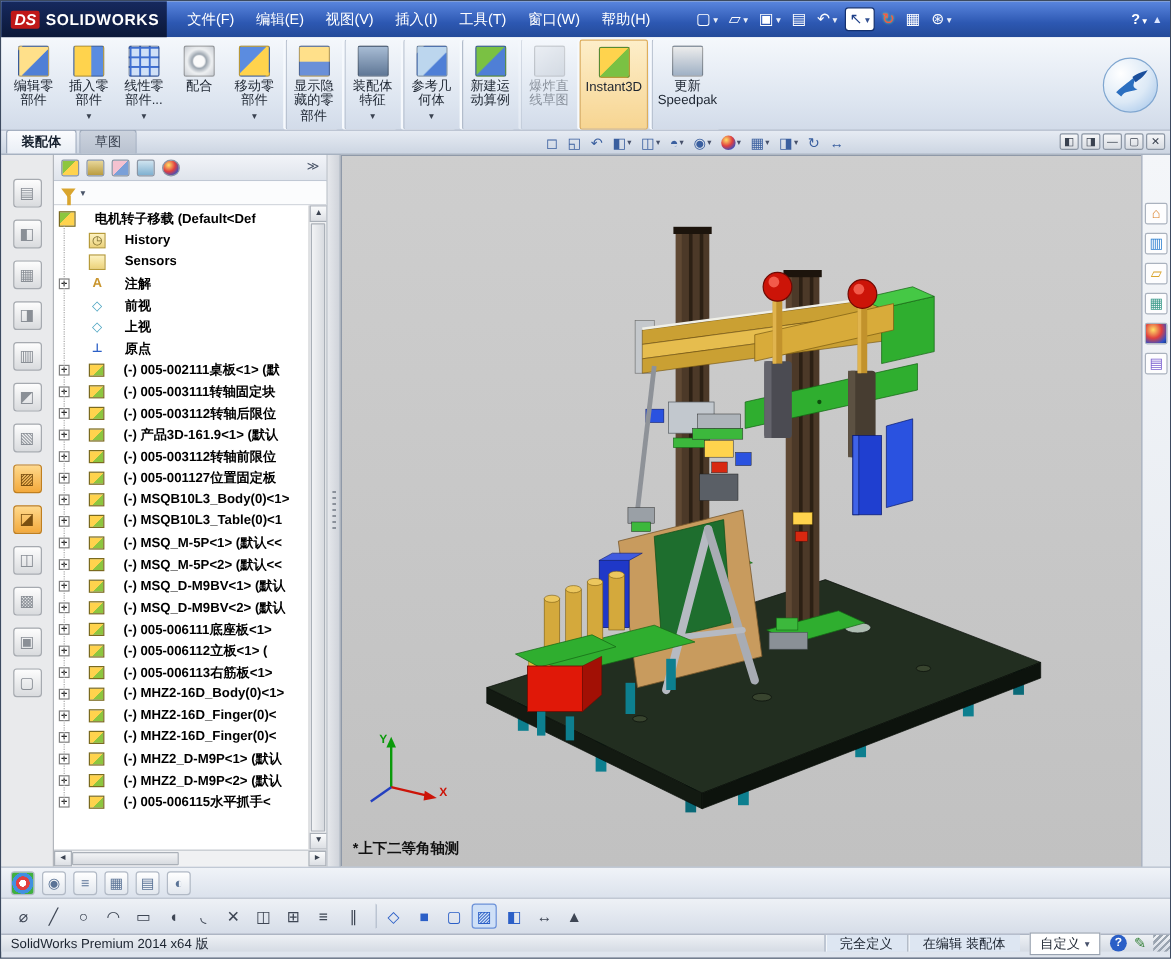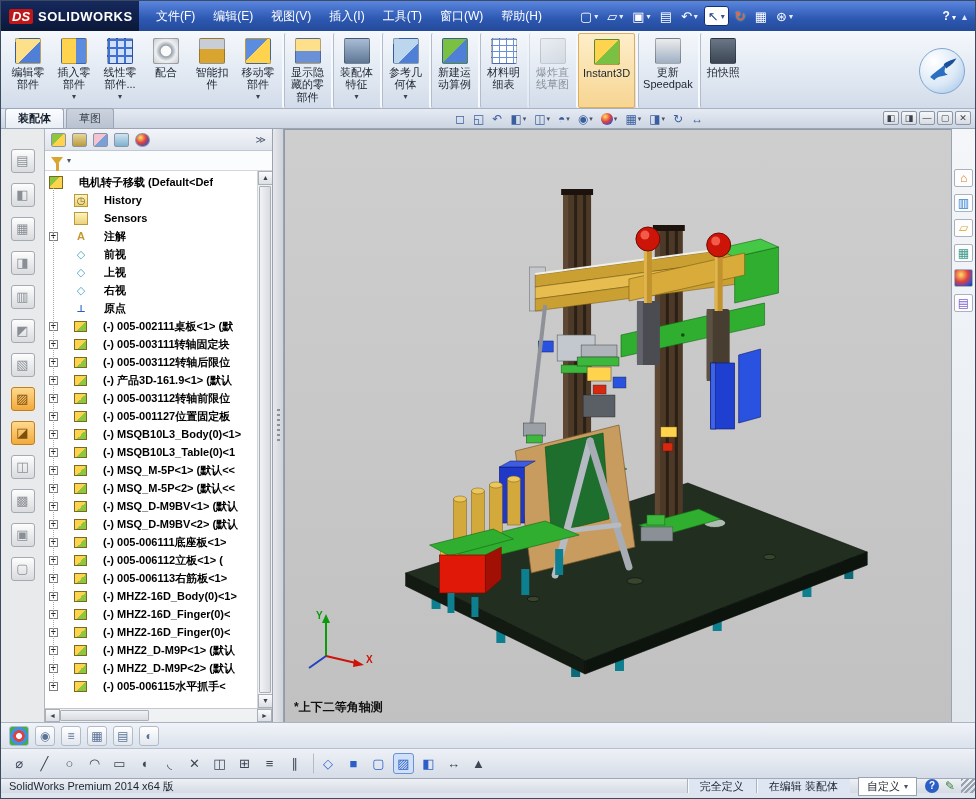--- a/index.html
+++ b/index.html
@@ -219,25 +219,20 @@
       </div>
       <div class="rbtn arr">
         <span class="ricon ri-pattern"></span>
         <span class="rlabel">线性零
 部件...</span>
       </div>
       <div class="rbtn">
         <span class="ricon ri-mate"></span>
         <span class="rlabel">配合</span>
       </div>
-      <div class="rbtn">
-        <span class="ricon ri-fastener"></span>
-        <span class="rlabel">智能扣
-件</span>
-      </div>
       <div class="rbtn arr">
         <span class="ricon ri-move"></span>
         <span class="rlabel">移动零
 部件</span>
       </div>
       <div class="rbtn sep-before">
         <span class="ricon ri-showhidden"></span>
         <span class="rlabel">显示隐
 藏的零
 部件</span>
@@ -250,42 +245,33 @@
       <div class="rbtn arr sep-before">
         <span class="ricon ri-refgeo"></span>
         <span class="rlabel">参考几
 何体</span>
       </div>
       <div class="rbtn sep-before">
         <span class="ricon ri-motion"></span>
         <span class="rlabel">新建运
 动算例</span>
       </div>
-      <div class="rbtn sep-before">
-        <span class="ricon ri-bom"></span>
-        <span class="rlabel">材料明
-细表</span>
-      </div>
       <div class="rbtn sep-before disabled">
         <span class="ricon ri-explodesketch"></span>
         <span class="rlabel">爆炸直
 线草图</span>
       </div>
       <div class="rbtn sep-before active">
         <span class="ricon ri-instant3d"></span>
         <span class="rlabel">Instant3D</span>
       </div>
       <div class="rbtn sep-before">
         <span class="ricon ri-speedpak"></span>
         <span class="rlabel">更新
 Speedpak</span>
-      </div>
-      <div class="rbtn sep-before">
-        <span class="ricon ri-snapshot"></span>
-        <span class="rlabel">拍快照</span>
       </div>
     <div class="bird">
       <svg width="34" height="34" viewBox="0 0 40 40">
         <path d="M6 27 C14 19 19 17 26 10 C24 18 20 22 27 24 C20 27 15 25 11 31 Z" fill="#2b6fc0"></path>
         <path d="M22 12 C28 7 33 7 37 5 C33 12 29 14 25 17 Z" fill="#1b4f9c"></path>
       </svg>
     </div>
   </div>
 
   <div class="tabrow">
@@ -395,25 +381,20 @@
               </div>
               <div class="trow noexp">
                 <span class="texp"></span>
                 <span class="ticon ti-plane"></span>
                 <span class="tlabel">前视</span>
               </div>
               <div class="trow noexp">
                 <span class="texp"></span>
                 <span class="ticon ti-plane"></span>
                 <span class="tlabel">上视</span>
-              </div>
-              <div class="trow noexp">
-                <span class="texp"></span>
-                <span class="ticon ti-plane"></span>
-                <span class="tlabel">右视</span>
               </div>
               <div class="trow noexp">
                 <span class="texp"></span>
                 <span class="ticon ti-origin"></span>
                 <span class="tlabel">原点</span>
               </div>
               <div class="trow">
                 <span class="texp">+</span>
                 <span class="ticon ti-part"></span>
                 <span class="tlabel">(-) 005-002111桌板&lt;1&gt; (默</span>

